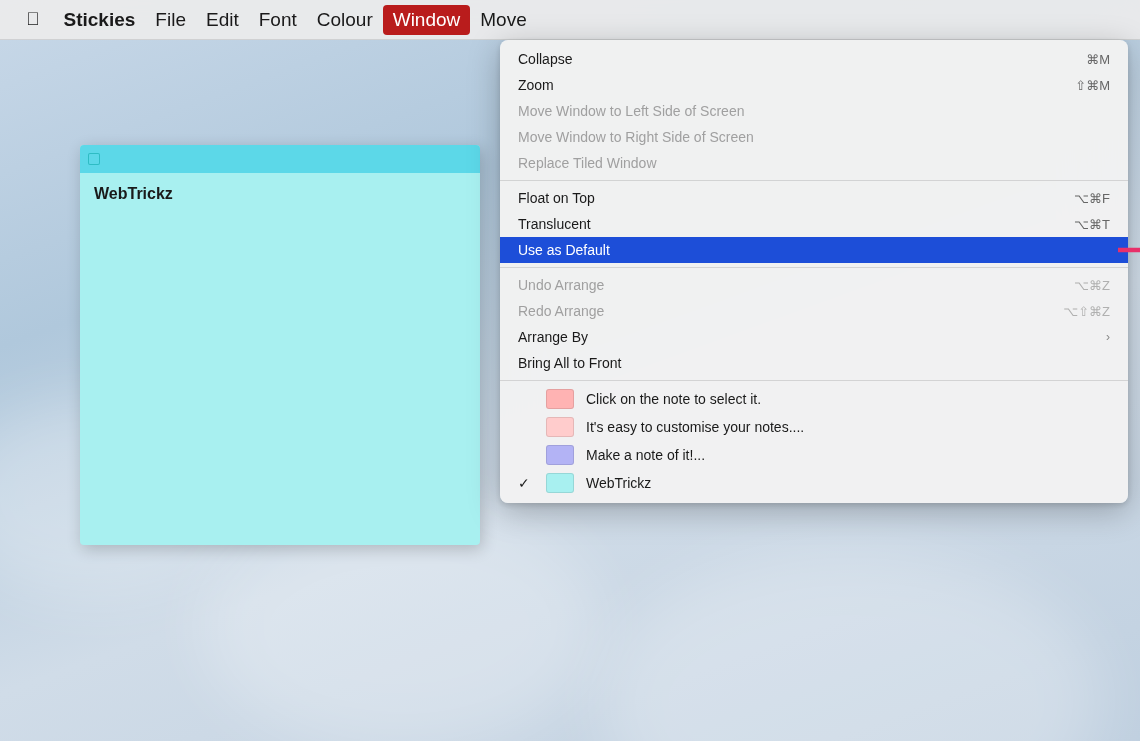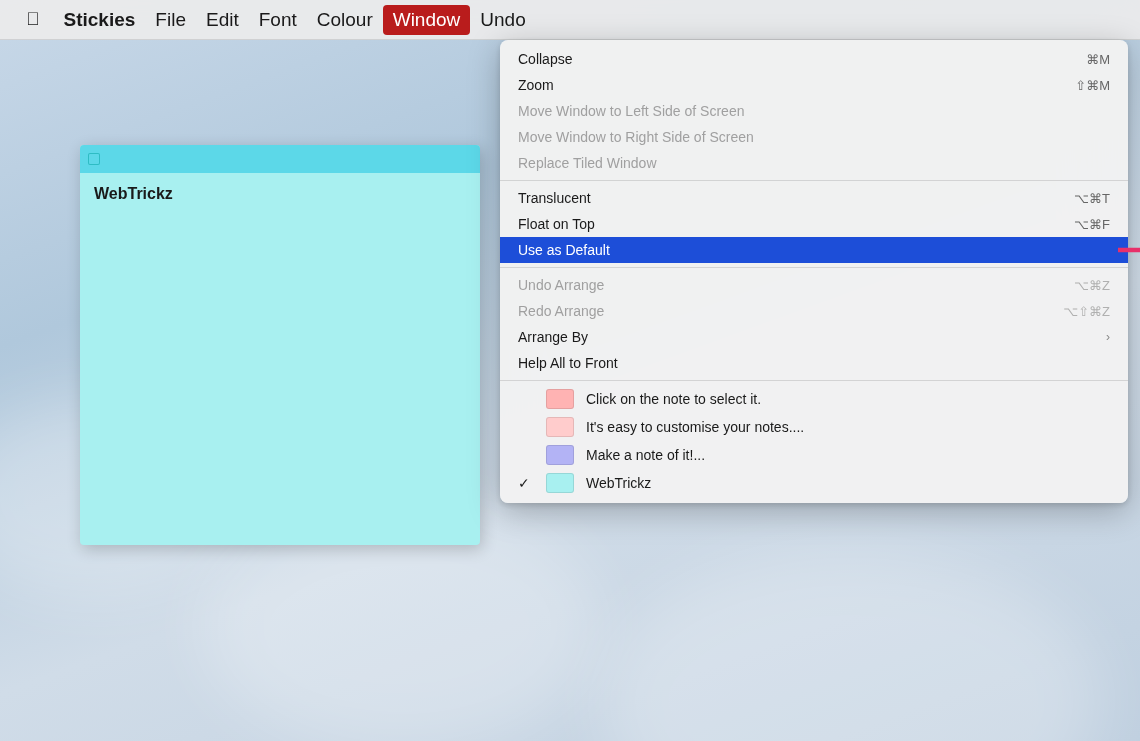--- a/index.html
+++ b/index.html
@@ -192,21 +192,21 @@
 <div class="bg-cloud" style="width:500px;height:300px;top:550px;left:600px;"></div>
 
 <div class="menubar">
   <div class="menubar-item apple"></div>
   <div class="menubar-item app-name">Stickies</div>
   <div class="menubar-item">File</div>
   <div class="menubar-item">Edit</div>
   <div class="menubar-item">Font</div>
   <div class="menubar-item">Colour</div>
   <div class="menubar-item active">Window</div>
-  <div class="menubar-item">Undo</div>
+  <div class="menubar-item">Move</div>
 </div>
 
 <div class="sticky-note">
   <div class="sticky-header">
     <div class="sticky-btn" style="background:#5cd8e8; border: 1.5px solid rgba(0,160,160,0.5);"></div>
   </div>
   <div class="sticky-content">WebTrickz</div>
 </div>
 
 <div class="dropdown">
@@ -229,27 +229,27 @@
     <span class="menu-item-label">Move Window to Right Side of Screen</span>
   </div>
 
   <div class="menu-item disabled">
     <span class="menu-item-label">Replace Tiled Window</span>
   </div>
 
   <div class="menu-separator"></div>
 
   <div class="menu-item">
+    <span class="menu-item-label">Float on Top</span>
+    <span class="menu-shortcut">⌥⌘F</span>
+  </div>
+
+  <div class="menu-item">
     <span class="menu-item-label">Translucent</span>
     <span class="menu-shortcut">⌥⌘T</span>
-  </div>
-
-  <div class="menu-item">
-    <span class="menu-item-label">Float on Top</span>
-    <span class="menu-shortcut">⌥⌘F</span>
   </div>
 
   <div class="menu-item highlighted" style="position:relative;">
     <span class="menu-item-label">Use as Default</span>
 
     <svg style="position:absolute;right:-60px;top:50%;transform:translateY(-50%);width:70px;height:34px;" viewBox="0 0 90 34">
       <polygon points="90,17 40,0 52,14 0,14 0,20 52,20 40,34" fill="#e8306a"></polygon>
     </svg>
   </div>
 
@@ -264,21 +264,21 @@
     <span class="menu-item-label">Redo Arrange</span>
     <span class="menu-shortcut" style="color:#b0b0b0;">⌥⇧⌘Z</span>
   </div>
 
   <div class="menu-item">
     <span class="menu-item-label">Arrange By</span>
     <span class="menu-chevron">›</span>
   </div>
 
   <div class="menu-item">
-    <span class="menu-item-label">Help All to Front</span>
+    <span class="menu-item-label">Bring All to Front</span>
   </div>
 
   <div class="menu-separator"></div>
 
   <div class="note-item">
     <span class="checkmark"></span>
     <span class="note-swatch" style="background:#ffb3b3;"></span>
     <span class="note-label">Click on the note to select it.</span>
   </div>
 

